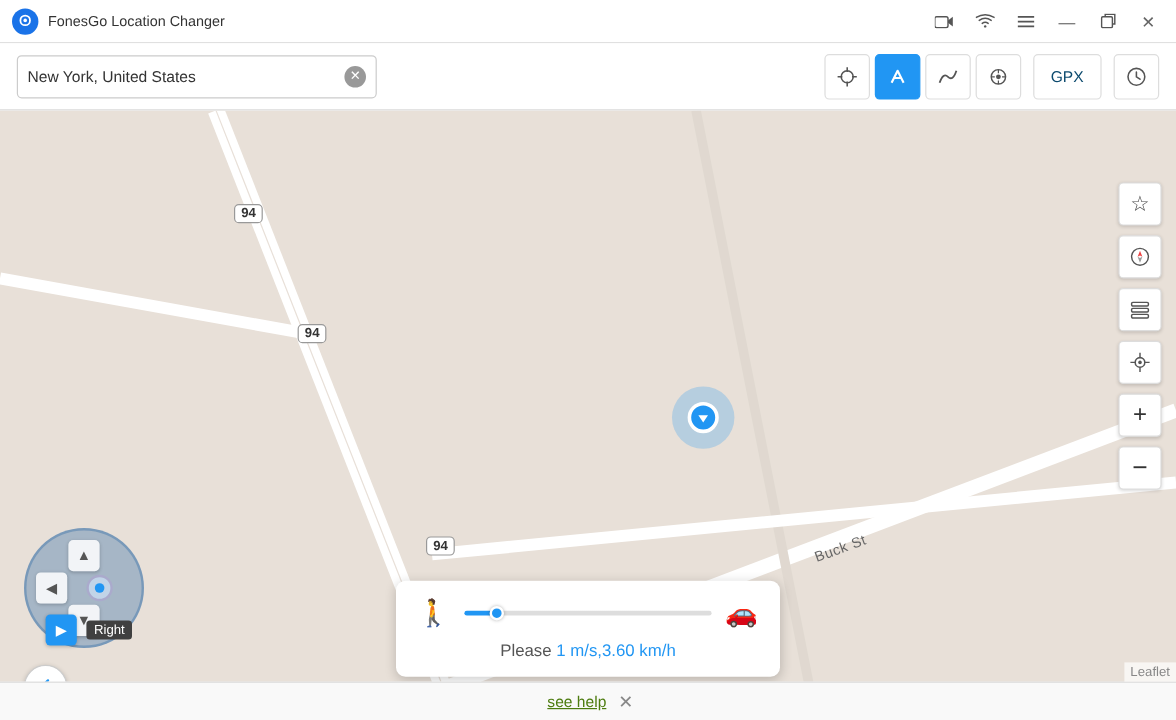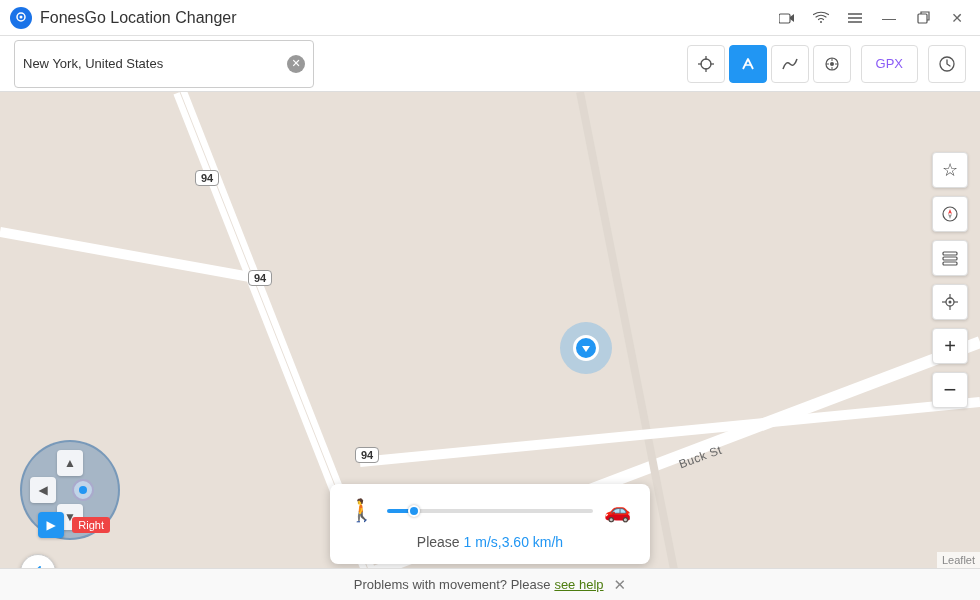--- a/index.html
+++ b/index.html
@@ -17,21 +17,21 @@
     }
     .titlebar-logo {
       width: 22px; height: 22px;
       background: #1a73e8;
       border-radius: 50%;
       display: flex; align-items: center; justify-content: center;
       color: #fff; font-size: 12px;
       margin-right: 8px;
     }
     .titlebar-title {
-      font-size: 16px;
+      font-size: 12px;
       color: #333;
       flex: 1;
     }
     .titlebar-controls {
       display: flex; gap: 8px;
     }
     .titlebar-controls span {
       width: 26px; height: 26px;
       display: flex; align-items: center; justify-content: center;
       cursor: pointer; border-radius: 3px; color: #666; font-size: 14px;
@@ -50,21 +50,21 @@
       padding: 0 14px;
       gap: 10px;
       z-index: 100;
     }
     .search-wrapper {
       display: flex;
       align-items: center;
       border: 1px solid #ccc;
       border-radius: 4px;
       padding: 0 8px;
-      height: 48px;
+      height: 36px;
       width: 300px;
       background: #fff;
     }
     .search-input {
       border: none; outline: none;
       font-size: 13px;
       color: #333;
       flex: 1;
     }
     .search-clear {
@@ -103,21 +103,21 @@
       border-color: #2196F3;
       color: #fff;
     }
     .tool-btn-text {
       height: 38px;
       border: 1px solid #ddd;
       border-radius: 4px;
       background: #fff;
       padding: 0 14px;
       display: flex; align-items: center; justify-content: center;
-      cursor: pointer; color: #8b5cf6; font-size: 13px; font-weight: 500;
+      cursor: pointer; color: #0c4a6e; font-size: 13px; font-weight: 500;
     }
 
     
     .map-area {
       position: absolute;
       top: 92px;
       left: 0; right: 0;
       bottom: 0;
       background: #e8e0d8;
       overflow: hidden;
@@ -189,21 +189,21 @@
     .compass-center-dot {
       width: 8px; height: 8px;
       background: #2196F3;
       border-radius: 50%;
     }
     .right-tooltip {
       position: absolute;
       right: -46px;
       top: 50%;
       transform: translateY(-50%);
-      background: #ef4444;
+      background: #404040;
       color: #fff;
       font-size: 11px;
       padding: 2px 6px;
       border-radius: 3px;
       white-space: nowrap;
     }
 
     
     .back-btn {
       position: absolute;
@@ -544,17 +544,16 @@
     </div>
     <div class="speed-text">
       <span>Please </span>
       <span class="speed-value">1 m/s,3.60 km/h</span>
     </div>
   </div>
 
   <div class="leaflet-attr">Leaflet</div>
 
   <div class="problem-bar">
-    <span>Problems with movement? Please</span>
     <span class="problem-link">see help</span>
     <span class="problem-close">✕</span>
   </div>
 </div>
 
 </body></html>

